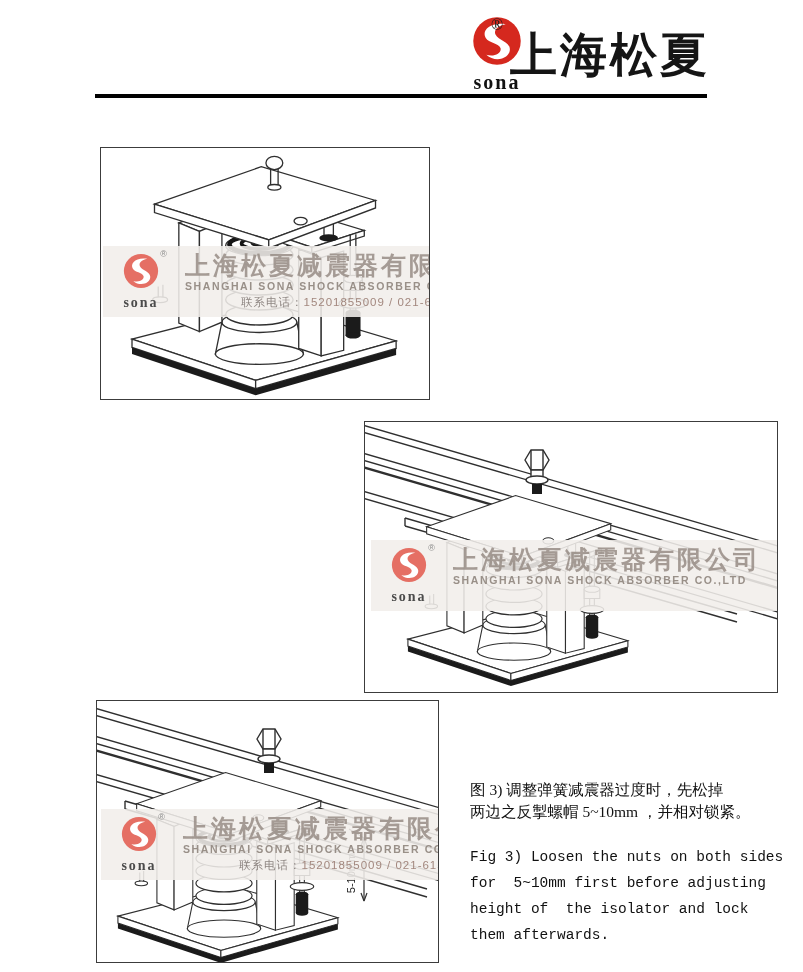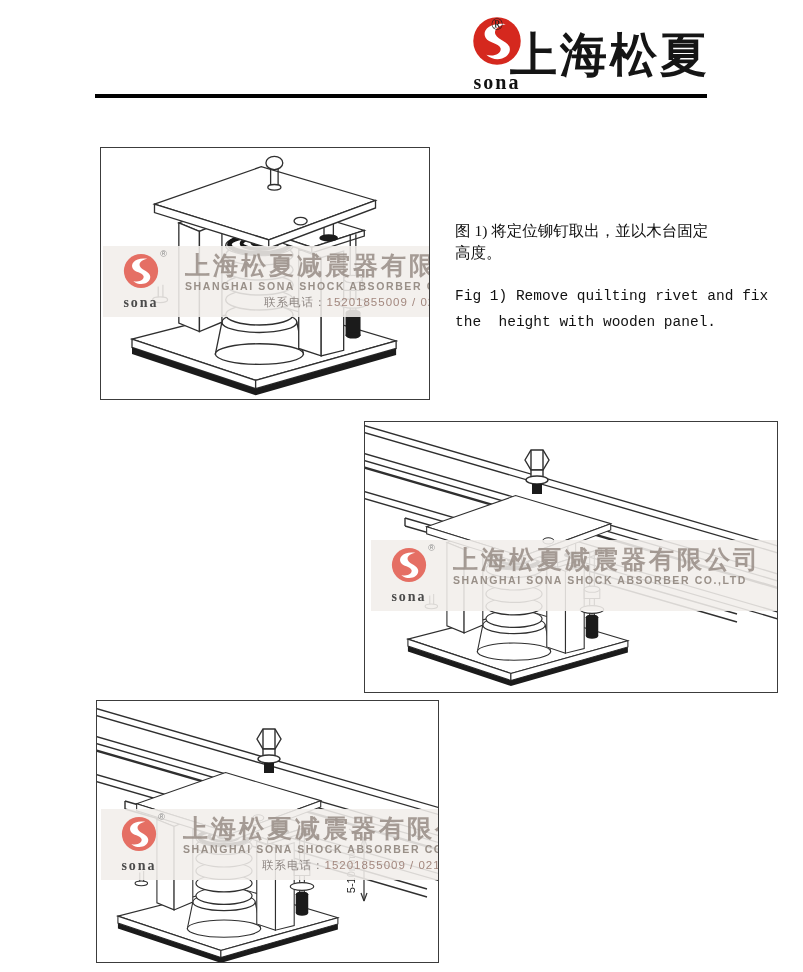--- a/index.html
+++ b/index.html
@@ -40,21 +40,21 @@
   .wm-logo{position:relative;width:56px;text-align:center;flex:0 0 auto;}
   .wm-logo .wm-reg{position:absolute;right:2px;top:-4px;font-size:9px;color:#8a8a8a;
                    font-family:"Liberation Sans",sans-serif;}
   .wm-sona{display:block;font-size:14px;font-weight:bold;letter-spacing:2px;color:#4b4b4b;
            font-family:"Liberation Serif",serif;margin-top:2px;}
   .wm-cn{font-size:25px;font-weight:600;letter-spacing:3px;color:rgba(150,140,133,0.85);line-height:1.05;}
   .wm-en{font-size:10.5px;font-weight:bold;letter-spacing:1.6px;color:rgba(148,138,131,0.95);
          font-family:"Liberation Sans","DejaVu Sans",sans-serif;margin-top:1px;}
   .wm-phone{font-size:11.5px;letter-spacing:1px;color:rgba(158,130,120,0.95);margin-left:56px;margin-top:3px;
             font-family:"Liberation Sans","DejaVu Sans",sans-serif;}
-  .wm-phone .pfx{color:rgba(98,88,84,0.7);margin-left:23px;}
+  .wm-phone .pfx{color:rgba(98,88,84,0.7);}
 
   
   .caption{position:absolute;}
   #cap1{left:455px;top:220px;width:340px;}
   #cap2{left:68px;top:464px;width:312px;}
   #cap3{left:470px;top:779px;width:330px;}
   .cap-cn{font-size:15.5px;line-height:21.5px;white-space:pre-wrap;color:#111;}
   .cap-en{font-size:14.5px;line-height:26px;white-space:pre-wrap;color:#111;
           font-family:"Liberation Mono","DejaVu Sans Mono",monospace;}
   #cap1 .cap-en{margin-top:20px;}
@@ -162,26 +162,20 @@
         <span class="wm-sona">sona</span>
       </span>
       <span class="wm-text">
         <div class="wm-cn">上海松夏减震器有限公司</div>
         <div class="wm-en">SHANGHAI SONA SHOCK ABSORBER CO.,LTD</div>
         <div class="wm-phone"><span class="pfx">联系电话：</span><span>15201855009 / 021-61551911</span></div>
       </span>
     </div>
   </div>
 
-  <div class="caption" id="cap1">
-    <div class="cap-cn">图 1) 将定位铆钉取出，並以木台固定
-高度。</div>
-    <div class="cap-en">Fig 1) Remove quilting rivet and fix
-the  height with wooden panel.</div>
-  </div>
 
 
   <div class="figure" id="fig2-panel">
     <svg class="draw" viewBox="0 0 412 270" preserveAspectRatio="none">
 
       <g>
         <path class="ln" d="M-6,2 L420,126"></path>
         <path class="ln" d="M-6,9 L420,133"></path>
         <path class="ln" d="M-6,30 L420,154"></path>
         <path class="ln" d="M-6,37 L420,161"></path>
@@ -249,14 +243,22 @@
         <span class="wm-sona">sona</span>
       </span>
       <span class="wm-text">
         <div class="wm-cn">上海松夏减震器有限公司</div>
         <div class="wm-en">SHANGHAI SONA SHOCK ABSORBER CO.,LTD</div>
         <div class="wm-phone"><span class="pfx">联系电话：</span><span>15201855009 / 021-61551911</span></div>
       </span>
     </div>
   </div>
 
+  <div class="caption" id="cap3">
+    <div class="cap-cn">图 3) 调整弹簧减震器过度时，先松掉
+两边之反掣螺帽 5~10mm ，并相对锁紧。</div>
+    <div class="cap-en">Fig 3) Loosen the nuts on both sides
+for  5~10mm first before adjusting
+height of  the isolator and lock
+them afterwards.</div>
+  </div>
 
 </div>
 
 </body></html>

